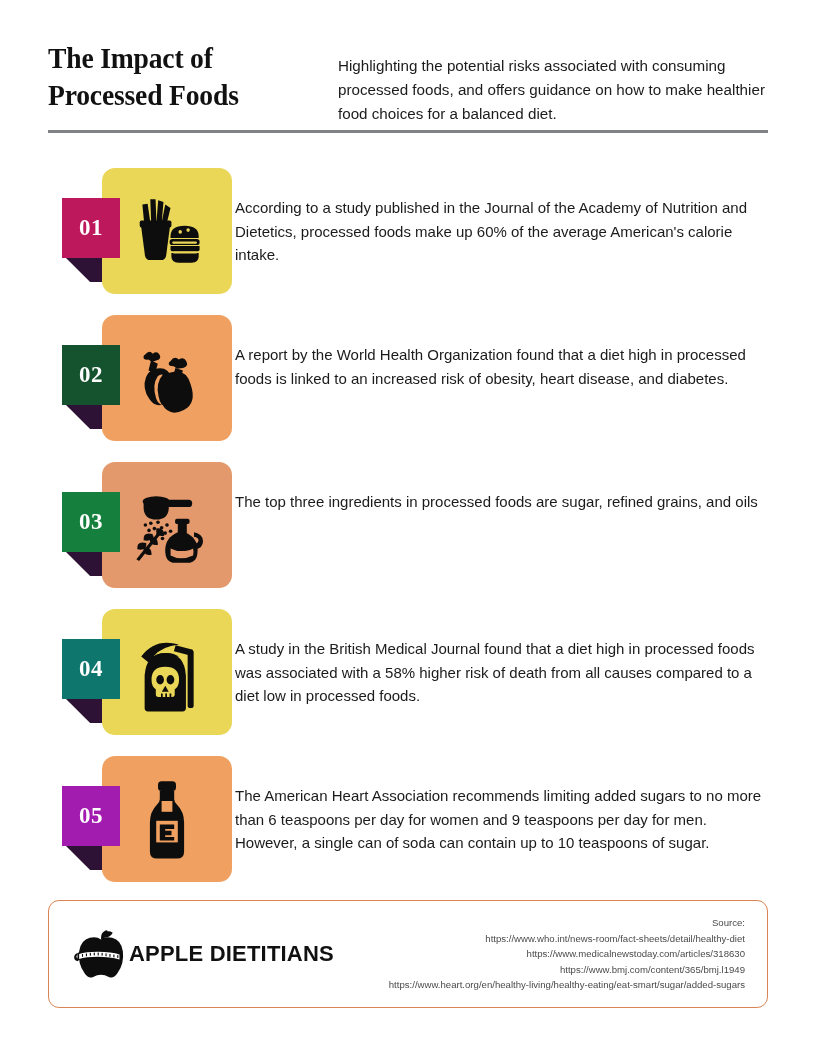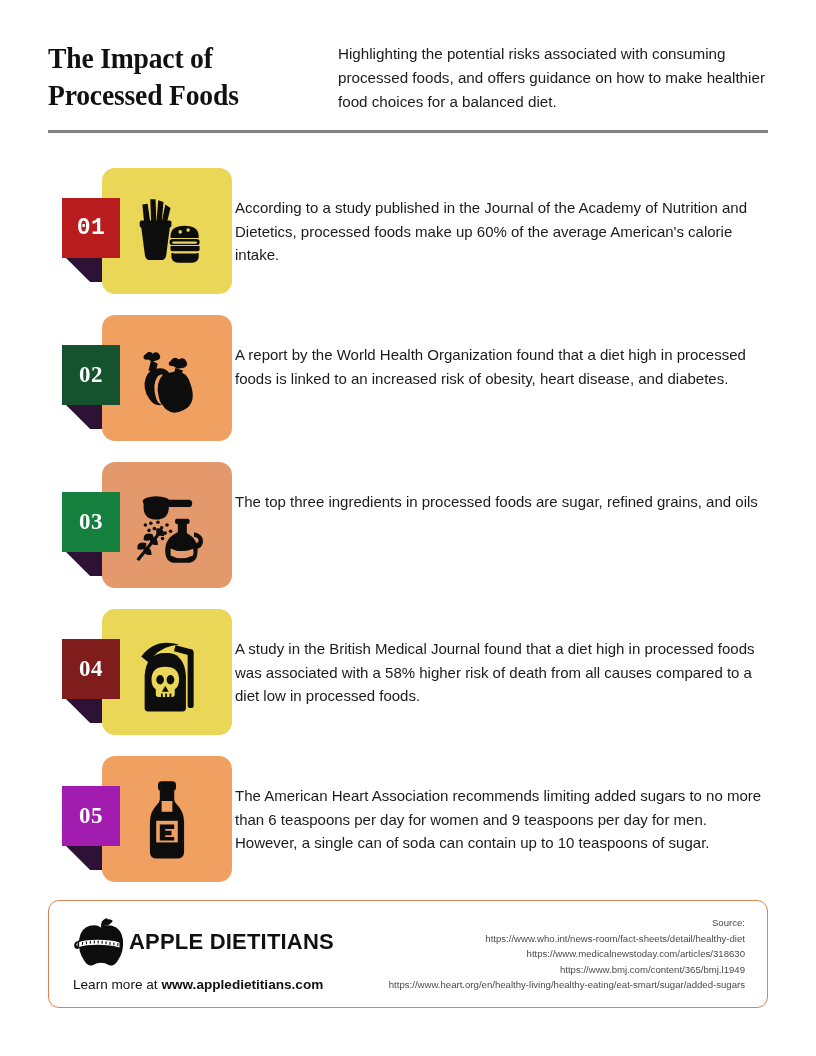--- a/index.html
+++ b/index.html
@@ -44,20 +44,21 @@
     padding-top: 2px;
     transform: scaleX(0.92);
     transform-origin: left top;
   }
   .subtitle {
     flex: 1 1 auto;
     font-size: 15.2px;
     line-height: 1.58;
     color: #1b1b1b;
     padding-top: 4px;
+    margin-top: 12px;
   }
   .header-rule {
     position: absolute;
     left: 48px;
     top: 130px;
     width: 720px;
     height: 3px;
     background: #808285;
   }
 
@@ -215,21 +216,21 @@
               <path d="M55 75 L86 75 L86 79 Q86 86 78 86 L63 86 Q55 86 55 79 Z"></path>
             </g>
             <g fill="#ead757">
               <circle cx="65" cy="51" r="2"></circle>
               <circle cx="74" cy="49" r="2"></circle>
               <rect x="56" y="62" width="28" height="2.5" rx="1.2"></rect>
               <rect x="57" y="73.6" width="27" height="2" rx="1"></rect>
             </g>
           </svg>
         </div>
-        <div class="badge" style="background:#b91c1c;font-family:Liberation Mono, monospace;">
+        <div class="badge" style="background:#be185d;">
           <span>01</span>
         </div>
       </div>
       <div class="item-text">According to a study published in the Journal of the Academy of Nutrition and Dietetics, processed foods make up 60% of the average American's calorie intake.</div>
     </div>
 
     <div class="item">
       <div class="badge-zone">
         <div class="shadow-tail"></div>
         <div class="card" style="background:#f0a161;">
@@ -334,21 +335,21 @@
               <ellipse cx="54" cy="59" rx="4.5" ry="5.5"></ellipse>
 
               <path d="M48 66 l4 7 l-8 0 Z"></path>
 
               <rect x="43" y="75" width="2" height="5"></rect>
               <rect x="48" y="75" width="2" height="5"></rect>
               <rect x="53" y="75" width="2" height="5"></rect>
             </g>
           </svg>
         </div>
-        <div class="badge" style="background:#7f1d1d;">
+        <div class="badge" style="background:#0f766e;">
           <span>04</span>
         </div>
       </div>
       <div class="item-text">A study in the British Medical Journal found that a diet high in processed foods was associated with a 58% higher risk of death from all causes compared to a diet low in processed foods.</div>
     </div>
 
     <div class="item">
       <div class="badge-zone">
         <div class="shadow-tail"></div>
         <div class="card" style="background:#f0a161;">
@@ -407,21 +408,20 @@
               <rect x="65" y="46" width="2" height="5"></rect>
               <rect x="72" y="47" width="2" height="5"></rect>
               <rect x="79" y="48" width="2" height="5"></rect>
             </g>
 
             <path d="M8 44 q-6 2 -6 8 q0 6 7 7 l0 -5 q-3 -1 -3 -3 q0 -2 2 -3 Z" fill="#0d0d0d"></path>
           </g>
         </svg>
         <div class="brand-name">APPLE DIETITIANS</div>
       </div>
-      <div class="brand-learn"><span>Learn more at </span><b>www.appledietitians.com</b></div>
     </div>
 
     <div class="sources">
       <div class="src-label">Source:</div>
       <div>https://www.who.int/news-room/fact-sheets/detail/healthy-diet</div>
       <div>https://www.medicalnewstoday.com/articles/318630</div>
       <div>https://www.bmj.com/content/365/bmj.l1949</div>
       <div>https://www.heart.org/en/healthy-living/healthy-eating/eat-smart/sugar/added-sugars</div>
     </div>
   </div>

